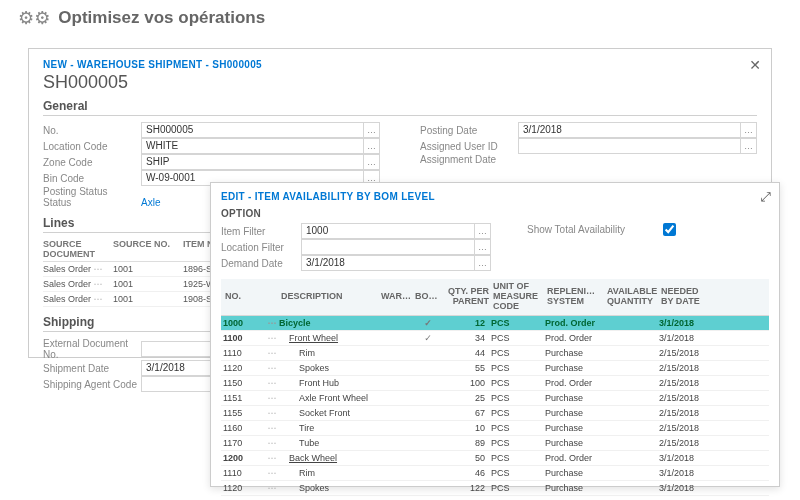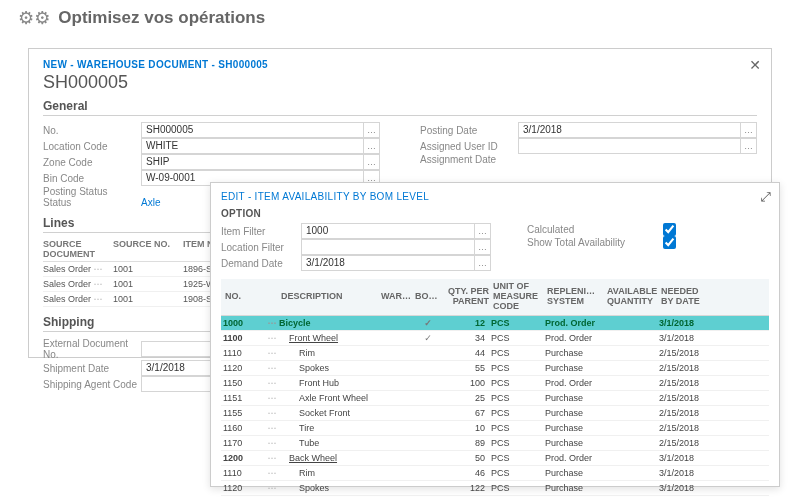--- a/index.html
+++ b/index.html
@@ -35,21 +35,21 @@
 
   .shipping-block { margin-top: 8px; }
 
   
   .modal2 {
     position: absolute; left: 210px; top: 182px; width: 570px; height: 305px;
     background: #fff; border: 1px solid #ccc; padding: 8px 10px 10px 10px;
     box-shadow: 0 2px 8px rgba(0,0,0,.12);
   }
   .modal2 .expand { position: absolute; top: 6px; right: 8px; font-size: 13px; color: #555; cursor: pointer; }
-  .modal2 h3 { font-size: 10px; color: #0078d4; font-weight: 400; letter-spacing: .3px; margin-bottom: 6px;}
+  .modal2 h3 { font-size: 10px; color: #0078d4; font-weight: 700; letter-spacing: .3px; margin-bottom: 6px;}
   .opt-title { font-size: 10px; color: #555; font-weight: 600; margin: 2px 0 4px 0; text-transform: uppercase; letter-spacing: .3px;}
   .opt-grid { display: grid; grid-template-columns: 270px 1fr; row-gap: 3px; column-gap: 20px; gap: 36px; }
   .opt-grid .chk { display: flex; align-items: center; gap: 6px;}
   .opt-grid .chk .lab { color: #888; font-size: 10px; width: 130px;}
   .opt-grid .chk input { accent-color: #0078d4; }
 
   
   .bom-table { margin-top: 8px; }
   .bom-head, .bom-row {
     display: grid;
@@ -70,21 +70,21 @@
 </style>
 </head>
 <body>
 
 <div class="page-head">
   <span class="gears">⚙⚙</span>
   <h1>Optimisez vos opérations</h1>
 </div>
 
 <div class="modal1">
-  <div class="breadcrumb">NEW - WAREHOUSE DOCUMENT - SH000005</div>
+  <div class="breadcrumb">NEW - WAREHOUSE SHIPMENT - SH000005</div>
   <div class="close-x">✕</div>
   <h2>SH000005</h2>
 
   <div class="section-title">General</div>
   <div class="form-grid">
 
     <div>
       <div class="field">
         <label>No.</label>
         <div class="val">SH000005</div>
@@ -197,24 +197,20 @@
         <div class="val"></div>
         <div class="drop">…</div>
       </div>
       <div class="field">
         <label style="width:80px">Demand Date</label>
         <div class="val">3/1/2018</div>
         <div class="drop">…</div>
       </div>
     </div>
     <div>
-      <div class="chk">
-        <span class="lab">Calculated</span>
-        <input type="checkbox" checked="" style="">
-      </div>
       <div class="chk">
         <span class="lab">Show Total Availability</span>
         <input type="checkbox" checked="" style="">
       </div>
     </div>
   </div>
 
   <div class="bom-table">
     <div class="bom-head">
       <div>NO.</div>

